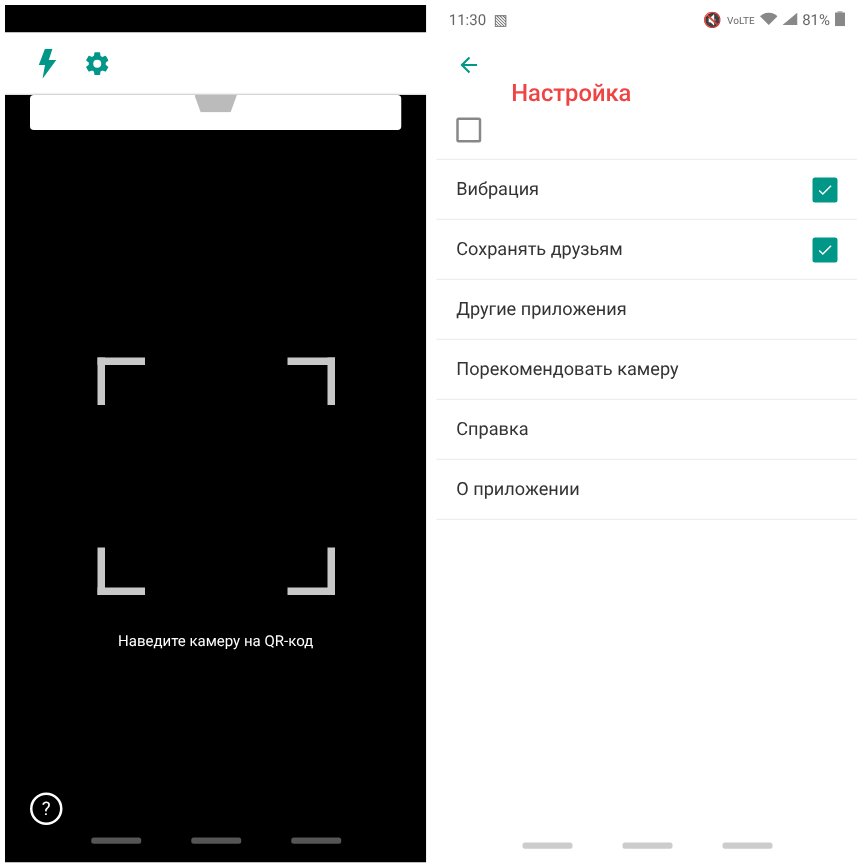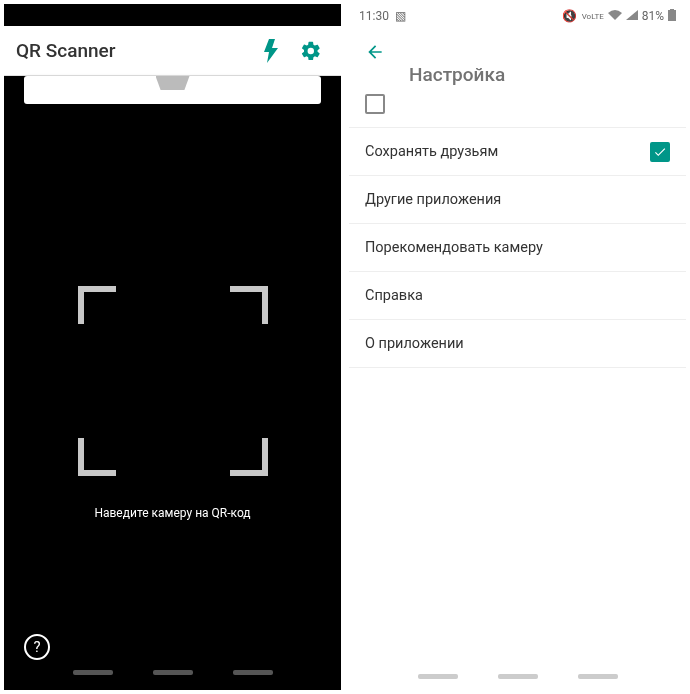--- a/index.html
+++ b/index.html
@@ -153,21 +153,21 @@
       display: flex;
       align-items: center;
       padding: 0 16px;
       gap: 24px;
     }
     .back-arrow {
       color: #009688;
     }
     .appbar-right-title {
       font-size: 19px;
-      color: #737373;
+      color: #ef4444;
       font-weight: 500;
       margin-top: 40px;
     }
     .settings-list {
       flex: 1;
       display: flex;
       flex-direction: column;
     }
     .setting-row {
       height: 48px;
@@ -208,21 +208,20 @@
     }
     .navbar-left { position: absolute; bottom: 4px; left: 0; right: 0; }
     .navbar-left span { background: #555; }
   </style>
 </head>
 <body>
 
 <div class="phone">
   <div class="statusbar-left"></div>
   <div class="appbar-left">
-    <div class="appbar-title">QR Scanner</div>
     <div class="appbar-icon">
       <svg width="20" height="24" viewBox="0 0 20 24">
           <path d="M8 0 L3 13 L8 13 L6 24 L17 9 L11 9 L14 0 Z" fill="#009688"></path>
         </svg>
     </div>
     <div class="appbar-icon">
       <svg width="22" height="22" viewBox="0 0 24 24">
           <path fill="#009688" d="M19.14,12.94a7,7,0,0,0,.05-.94,7,7,0,0,0-.05-.94l2.11-1.65a.5.5,0,0,0,.12-.64l-2-3.46a.5.5,0,0,0-.61-.22l-2.49,1a7,7,0,0,0-1.62-.94l-.38-2.65A.5.5,0,0,0,13.77,2H9.77a.5.5,0,0,0-.49.42L8.9,5.07a7,7,0,0,0-1.62.94l-2.49-1a.5.5,0,0,0-.61.22l-2,3.46a.5.5,0,0,0,.12.64L4.41,11a7,7,0,0,0-.05.94,7,7,0,0,0,.05.94L2.3,14.53a.5.5,0,0,0-.12.64l2,3.46a.5.5,0,0,0,.61.22l2.49-1a7,7,0,0,0,1.62.94l.38,2.65a.5.5,0,0,0,.49.42h4a.5.5,0,0,0,.49-.42l.38-2.65a7,7,0,0,0,1.62-.94l2.49,1a.5.5,0,0,0,.61-.22l2-3.46a.5.5,0,0,0-.12-.64ZM11.77,15.5A3.5,3.5,0,1,1,15.27,12,3.5,3.5,0,0,1,11.77,15.5Z"></path>
         </svg>
     </div>
@@ -274,20 +273,28 @@
           <path fill="#009688" d="M20 11H7.83l5.59-5.59L12 4l-8 8 8 8 1.41-1.41L7.83 13H20z"></path>
         </svg>
     </div>
     <div class="appbar-right-title">Настройка</div>
   </div>
   <div class="settings-list" id="settings-list">
       <div class="setting-row">
         <div class="checkbox"></div>
       </div>
       <div class="setting-row">
+        <div class="setting-label">Вибрация</div>
+        <div class="checkbox checked">
+          <svg width="14" height="14" viewBox="0 0 24 24">
+            <path fill="#fff" d="M9 16.17 4.83 12l-1.42 1.41L9 19 21 7l-1.41-1.41z"></path>
+          </svg>
+        </div>
+      </div>
+      <div class="setting-row">
         <div class="setting-label">Сохранять друзьям</div>
         <div class="checkbox checked">
           <svg width="14" height="14" viewBox="0 0 24 24">
             <path fill="#fff" d="M9 16.17 4.83 12l-1.42 1.41L9 19 21 7l-1.41-1.41z"></path>
           </svg>
         </div>
       </div>
       <div class="setting-row">
         <div class="setting-label">Другие приложения</div>
       </div>

